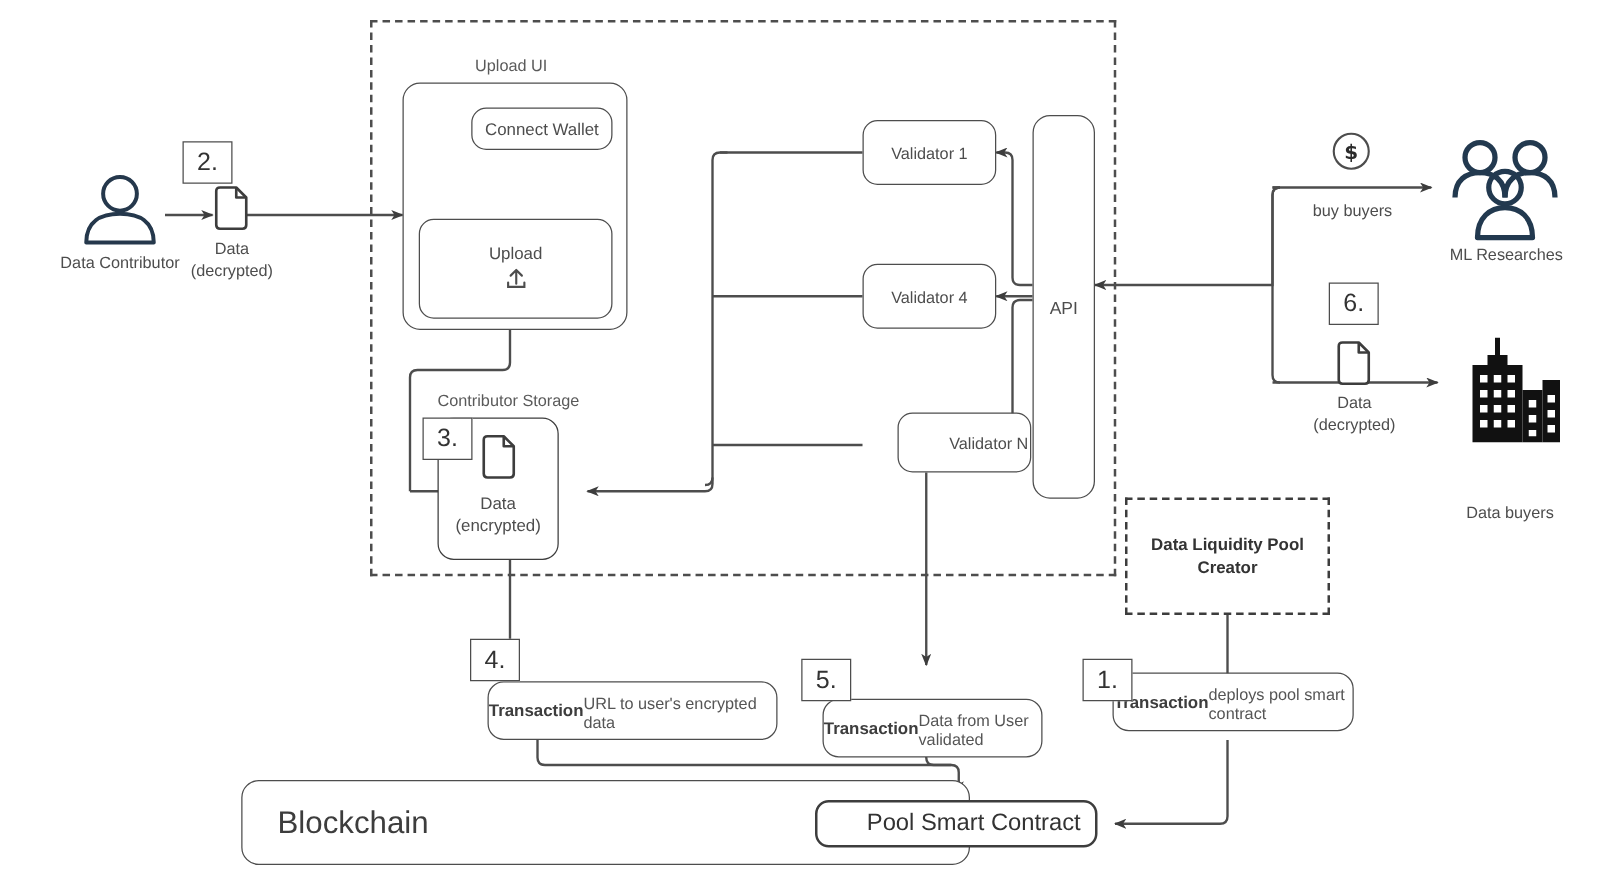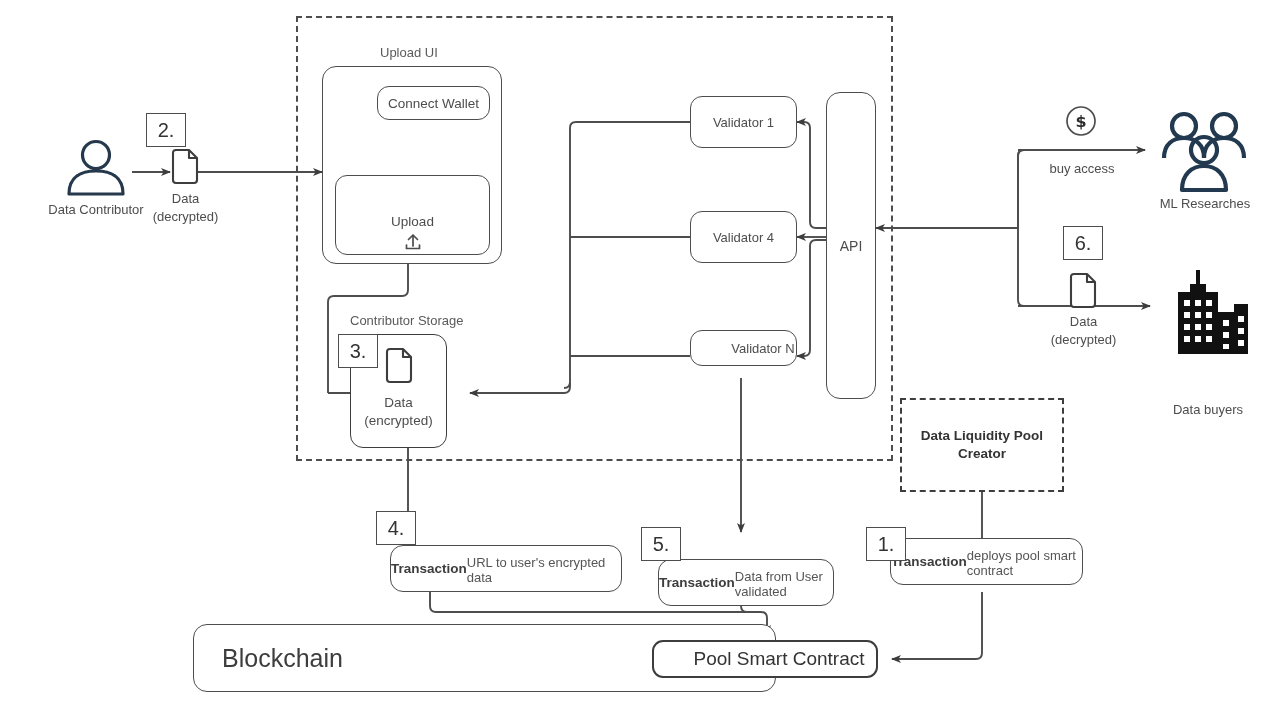--- a/index.html
+++ b/index.html
@@ -19,21 +19,21 @@
         font-weight:bold;font-size:13.5px;color:#333;line-height:1.35;z-index:5;}
   .blockchain{position:absolute;box-sizing:border-box;border:1.8px solid #4d4d4d;border-radius:14px;background:#fff;
               display:flex;align-items:center;color:#3d3d3d;z-index:3;}
   .blockchain span{padding-left:28px;font-size:25px;}
   .psc{position:absolute;box-sizing:border-box;border:2px solid #3d3d3d;border-radius:11px;background:#fff;
        display:flex;align-items:center;justify-content:center;font-size:19px;color:#333;z-index:5;padding-left:28px;}
   .uiwrap{position:absolute;box-sizing:border-box;border:1.7px solid #4d4d4d;border-radius:14px;background:#fff;z-index:4;}
   .uibtn{position:absolute;box-sizing:border-box;border:1.7px solid #4d4d4d;border-radius:12px;background:#fff;
          display:flex;align-items:center;justify-content:center;font-size:13.5px;color:#4d4d4d;}
   .uiup{position:absolute;box-sizing:border-box;border:1.7px solid #4d4d4d;border-radius:12px;background:#fff;
-        display:flex;flex-direction:column;align-items:center;justify-content:flex-end;gap:2px;font-size:13.5px;color:#4d4d4d;}
+        display:flex;flex-direction:column;align-items:center;justify-content:center;gap:2px;font-size:13.5px;color:#4d4d4d;}
   .validator{position:absolute;box-sizing:border-box;border:1.7px solid #4d4d4d;border-radius:12px;background:#fff;
              display:flex;align-items:center;justify-content:center;font-size:13px;color:#4d4d4d;z-index:4;}
   .api{position:absolute;box-sizing:border-box;border:1.7px solid #4d4d4d;border-radius:14px;background:#fff;
        display:flex;align-items:center;justify-content:center;font-size:14px;color:#4d4d4d;z-index:4;}
   .datanode{position:absolute;box-sizing:border-box;border:1.8px solid #3d3d3d;border-radius:13px;background:#fff;
             display:flex;flex-direction:column;align-items:center;justify-content:flex-start;
             padding-top:12px;font-size:13.5px;color:#4d4d4d;line-height:1.35;z-index:4;}
   .icon{position:absolute;z-index:5;}
   .caption{position:absolute;font-size:13px;color:#4d4d4d;text-align:center;white-space:nowrap;z-index:5;}
   .caption.two{line-height:1.4;}
@@ -139,35 +139,35 @@
     <span>(encrypted)</span>
   </div>
   <div class="numbox" style="left:338px;top:334px;">3.</div>
 
   <div class="validator" style="left:690px;top:96px;width:107px;height:52px;">
     <span>Validator 1</span>
   </div>
   <div class="validator" style="left:690px;top:211px;width:107px;height:52px;">
     <span>Validator 4</span>
   </div>
-  <div class="validator" style="left:690px;top:330px;width:107px;height:36px;padding-left:39px;">
+  <div class="validator" style="left:718px;top:330px;width:107px;height:48px;padding-left:39px;">
     <span>Validator N</span>
   </div>
 
   <div class="api" style="left:826px;top:92px;width:50px;height:307px;">
     <span>API</span>
   </div>
 
   <div class="icon" style="left:1064px;top:104px;">
     <svg width="34" height="34" viewBox="0 0 34 34">
       <circle cx="17" cy="17" r="14" fill="none" stroke="#4d4d4d" stroke-width="1.7"></circle>
       <text x="17" y="23" text-anchor="middle" font-family="DejaVu Sans, sans-serif" font-size="16" font-weight="bold" fill="#2b2b2b">$</text>
     </svg>
   </div>
-  <div class="caption" style="left:1023px;top:161px;width:118px;">buy access</div>
+  <div class="caption" style="left:1023px;top:161px;width:118px;">buy buyers</div>
 
   <div class="numbox" style="left:1063px;top:226px;">6.</div>
 
   <div class="icon" style="left:1068px;top:272px;">
     <svg width="30" height="38" viewBox="0 0 30 38">
       <path d="M3,5 Q3,2 6,2 L19,2 L27,10 L27,32 Q27,35 24,35 L6,35 Q3,35 3,32 Z" fill="#fff" stroke="#3d3d3d" stroke-width="2.1" stroke-linejoin="round"></path>
       <path d="M19,2 L19,10 L27,10" fill="none" stroke="#3d3d3d" stroke-width="2.1" stroke-linejoin="round"></path>
     </svg>
   </div>
   <div class="caption two" style="left:1026px;top:313px;width:115px;">

